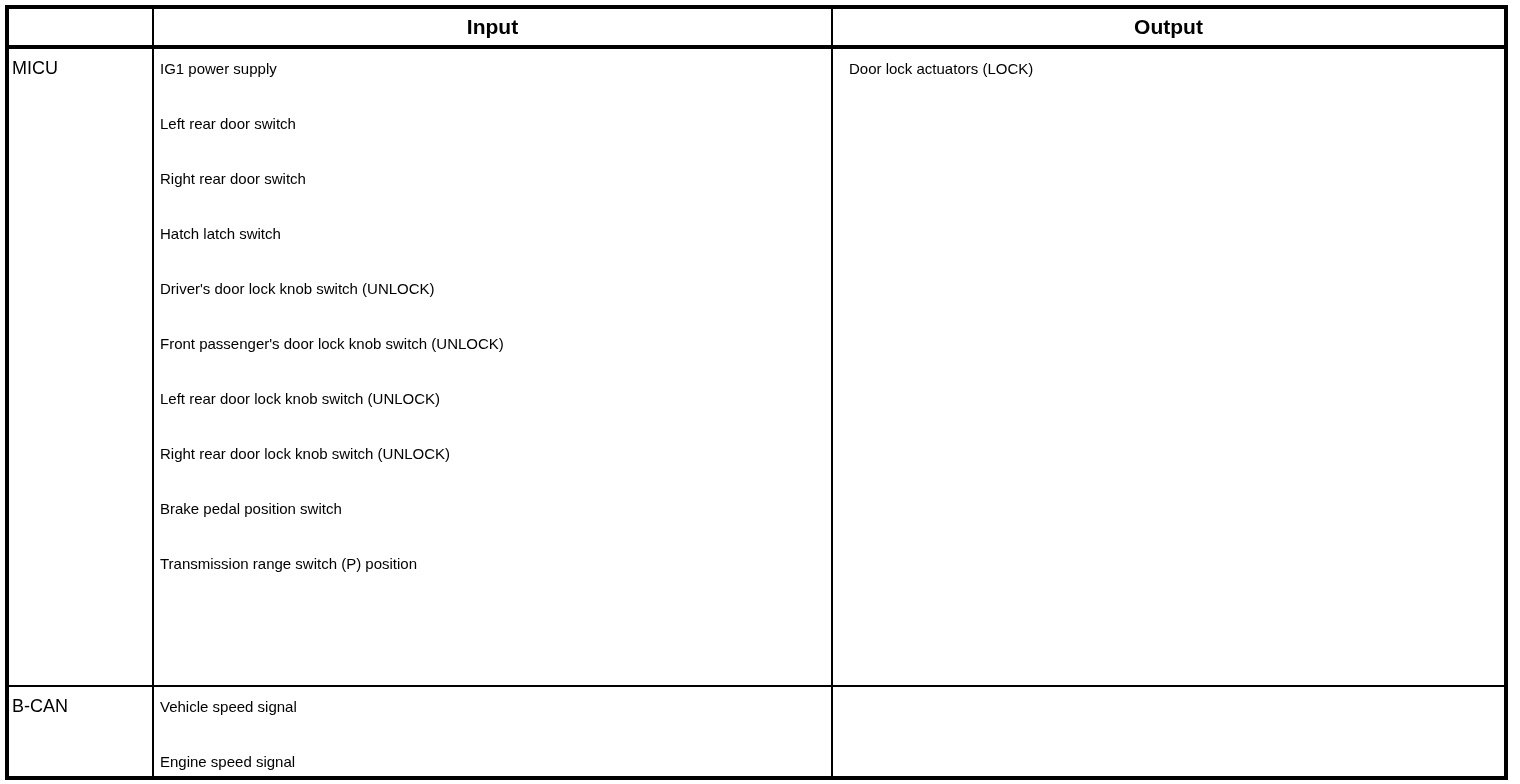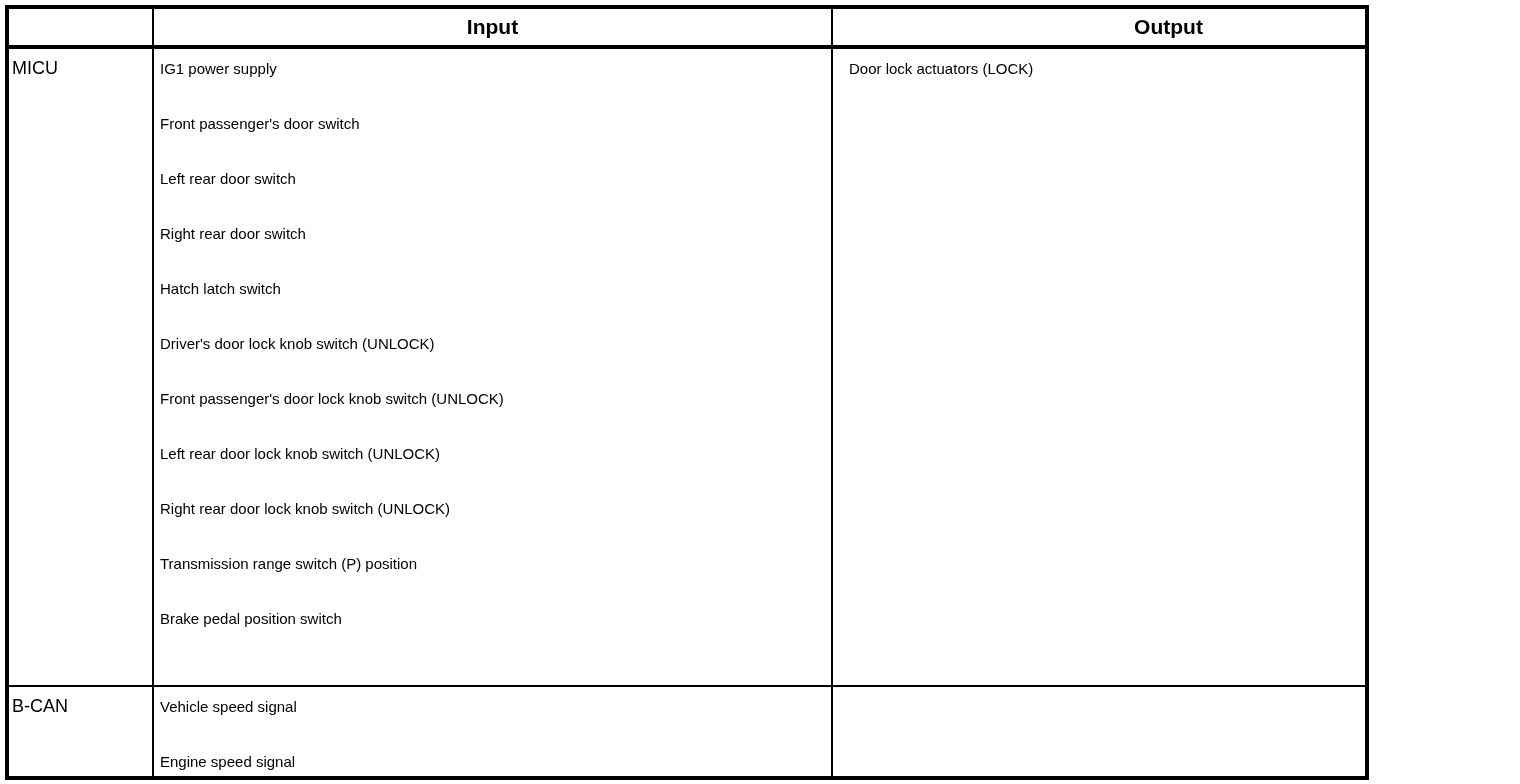--- a/index.html
+++ b/index.html
@@ -20,21 +20,21 @@
     position: relative;
     width: 1520px;
     height: 784px;
   }
 
   
   .fn-table {
     position: absolute;
     left: 5px;
     top: 5px;
-    width: 1364px;
+    width: 1503px;
     height: 775px;
     box-sizing: border-box;
     border: 4px solid #000;
     border-collapse: collapse;
     text-decoration: underline;
   }
 
   
   .vline {
     position: absolute;
@@ -137,30 +137,29 @@
       <div class="hdr-cell c2">Output</div>
     </div>
 
     <div class="body-row r-micu">
       <div class="cell c0">
         <div class="sys-label">MICU</div>
       </div>
       <div class="cell c1">
         <ul class="item-list">
           <li>IG1 power supply</li>
-          <li>Front passenger's door switch</li>
           <li>Left rear door switch</li>
           <li>Right rear door switch</li>
           <li>Hatch latch switch</li>
           <li>Driver's door lock knob switch (UNLOCK)</li>
           <li>Front passenger's door lock knob switch (UNLOCK)</li>
           <li>Left rear door lock knob switch (UNLOCK)</li>
           <li>Right rear door lock knob switch (UNLOCK)</li>
+          <li>Brake pedal position switch</li>
           <li>Transmission range switch (P) position</li>
-          <li>Brake pedal position switch</li>
         </ul>
       </div>
       <div class="cell c2">
         <ul class="item-list">
           <li>Door lock actuators (LOCK)</li>
         </ul>
       </div>
     </div>
 
     <div class="body-row r-bcan">

